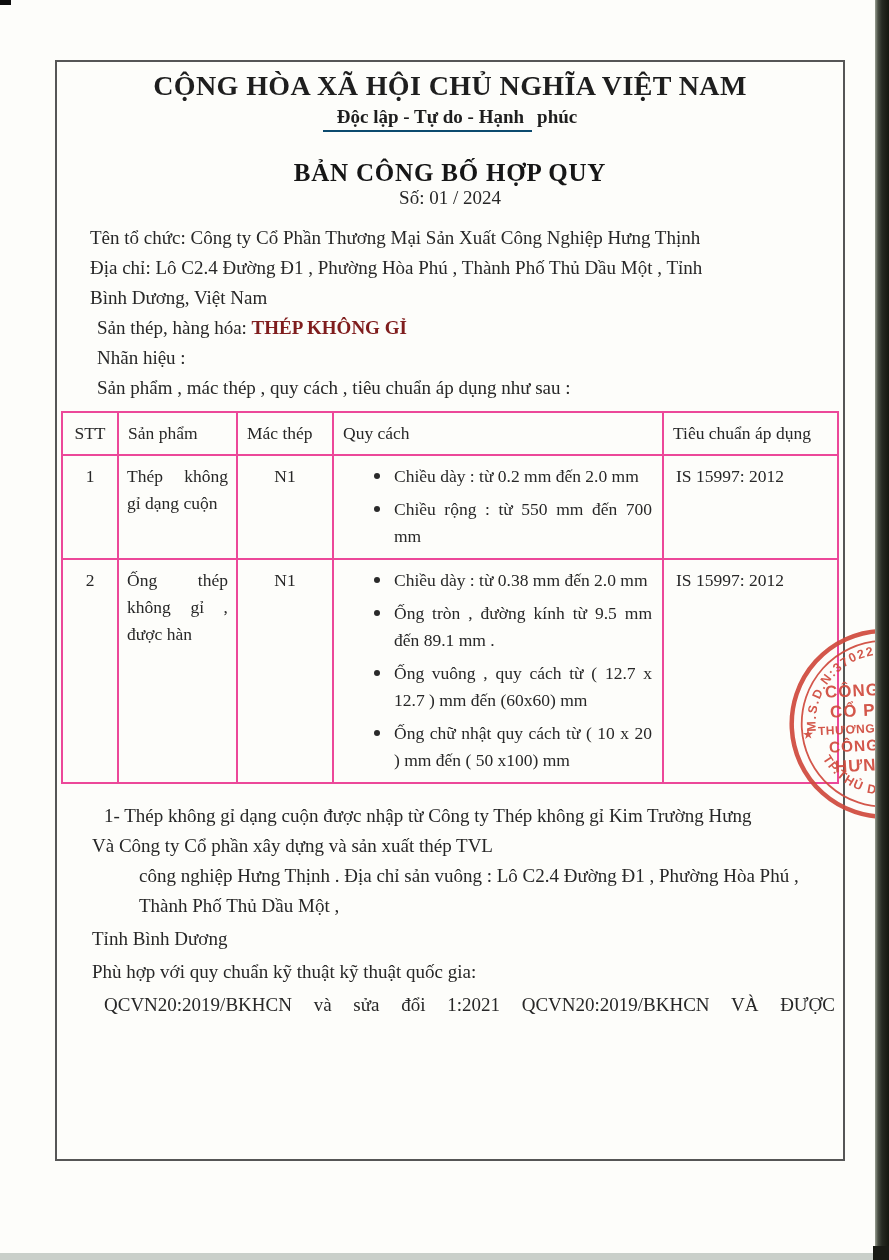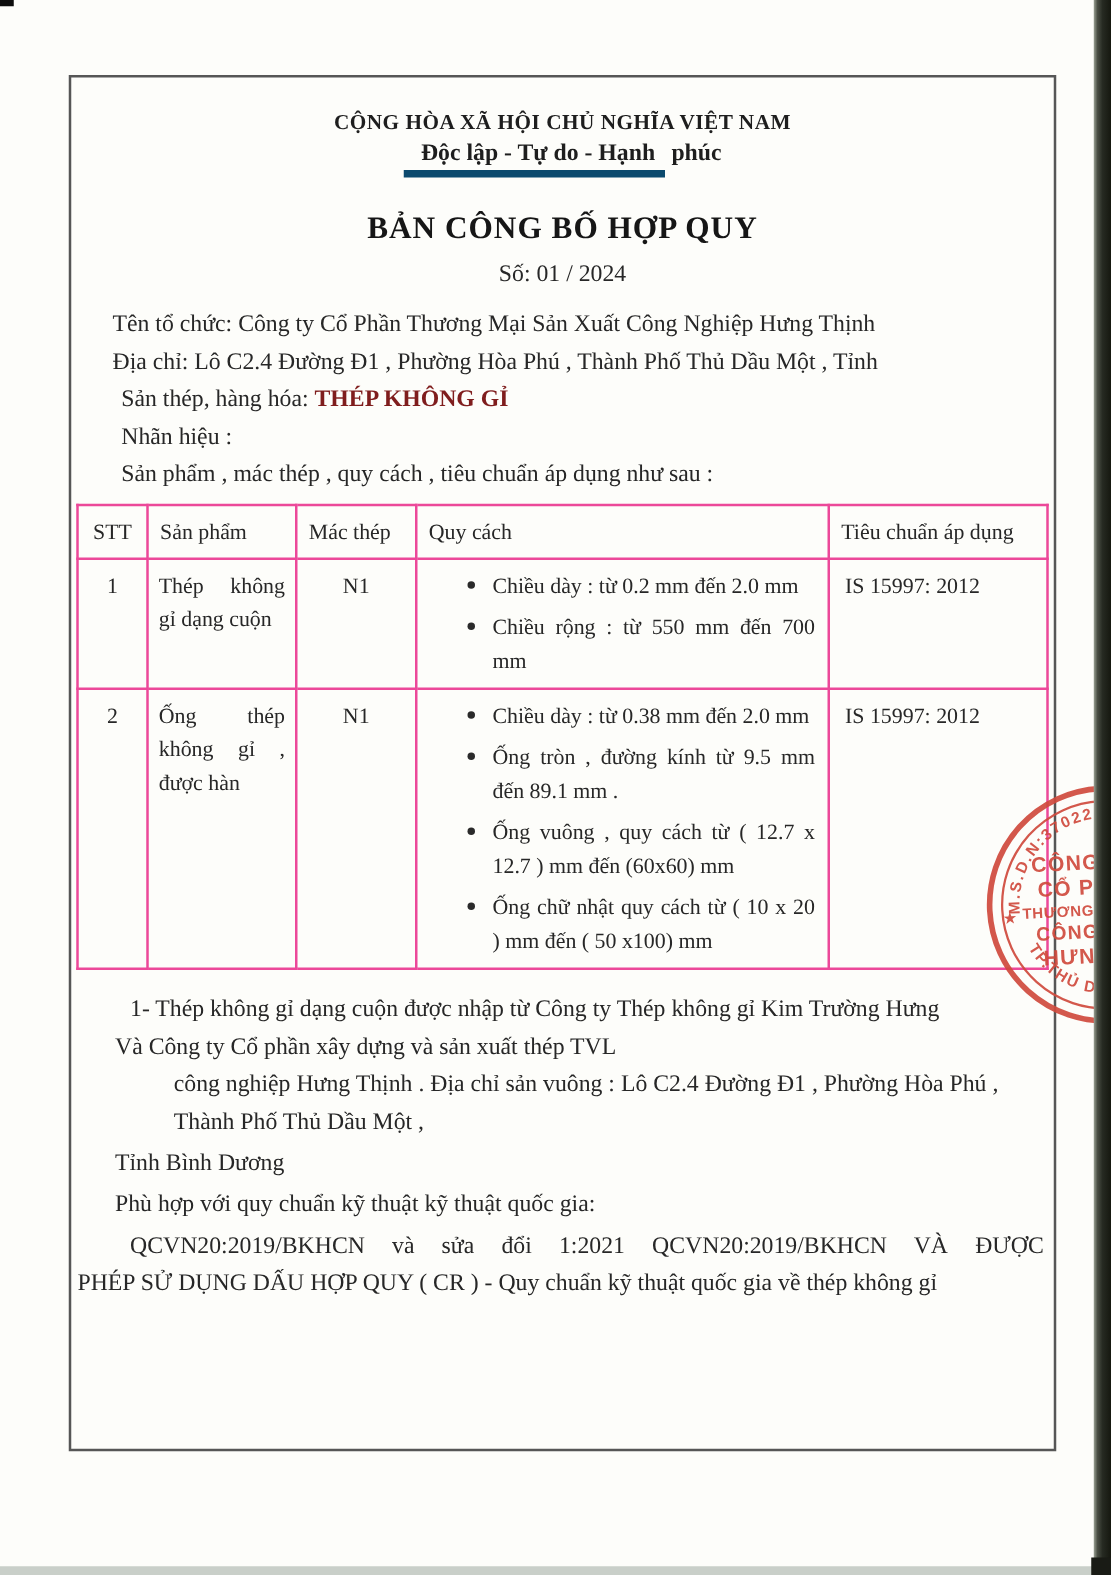--- a/index.html
+++ b/index.html
@@ -16,26 +16,26 @@
   .bar-right{position:absolute;left:875px;top:0;width:14px;height:1260px;
     background:linear-gradient(90deg,#9aa093 0px,#4a4f44 3px,#262a22 7px,#15170f 14px);z-index:30;}
   .strip-bottom{position:absolute;left:0;top:1253px;width:889px;height:7px;background:#c9cfc9;z-index:25;}
   .nick-br{position:absolute;left:873px;top:1246px;width:16px;height:14px;background:#191b15;z-index:35;}
   
   .frame{
     position:absolute;left:55px;top:60px;width:790px;height:1101px;
     box-sizing:border-box;border:2px solid #565656;
   }
   .center{text-align:center;}
-  .nat-title{margin-top:26px;font-size:17px;font-weight:bold;letter-spacing:.4px;color:#1e1e1e;}
+  .nat-title{margin-top:8px;font-size:28px;font-weight:bold;letter-spacing:.4px;color:#1e1e1e;}
   .motto{margin-top:4px;font-size:19px;font-weight:bold;color:#1e1e1e;}
-  .motto-underline{display:inline-block;border-bottom:6px solid #0c4a6e;padding:0 8px 2px 14px;}
+  .motto-underline{display:inline-block;border-bottom:2px solid #0c4a6e;padding:0 8px 2px 14px;}
   .motto-tail{margin-left:5px;}
   .doc-title{margin-top:27px;font-size:25px;font-weight:bold;letter-spacing:.8px;color:#161616;}
-  .doc-no{margin-top:12px;font-size:19px;}
+  .doc-no{margin-top:0;font-size:19px;}
   
   .info{margin:14px 30px 0 33px;font-size:19px;line-height:30px;}
   .info .indent{margin-left:7px;}
   .info b{color:#7f1d1d;}
   
   table.spec{border-collapse:collapse;margin:8px 0 0 4px;width:776px;font-size:17.5px;table-layout:fixed;}
   table.spec th,table.spec td{border:2px solid #ec4899;}
   table.spec th{font-weight:normal;text-align:left;padding:10px 9px;vertical-align:middle;}
   table.spec th.c{text-align:center;padding:10px 2px;}
   table.spec td{vertical-align:top;line-height:27px;}
@@ -74,20 +74,21 @@
       <span class="motto-underline">Độc lập - Tự do - Hạnh</span><span class="motto-tail">phúc</span>
     </div>
 
     <div class="center doc-title">BẢN CÔNG BỐ HỢP QUY</div>
 
     <div class="center doc-no">Số: 01 / 2024</div>
 
     <div class="info">
       <div>Tên tổ chức: Công ty Cổ Phần Thương Mại Sản Xuất Công Nghiệp Hưng Thịnh</div>
       <div>Địa chỉ: Lô C2.4 Đường Đ1 , Phường Hòa Phú , Thành Phố Thủ Dầu Một , Tỉnh</div>
+      <div>Bình Dương, Việt Nam</div>
       <div class="indent"><span>Sản thép, hàng hóa: </span><b>THÉP KHÔNG GỈ</b></div>
       <div class="indent">Nhãn hiệu :</div>
       <div class="indent">Sản phẩm , mác thép , quy cách , tiêu chuẩn áp dụng như sau :</div>
     </div>
 
     <table class="spec">
       <colgroup>
         <col style="width:56px">
           <col style="width:119px">
           <col style="width:96px">
@@ -134,21 +135,20 @@
     </table>
 
     <div class="notes">
       <div class="ind1">1- Thép không gỉ dạng cuộn được nhập từ Công ty Thép không gỉ Kim Trường Hưng</div>
       <div class="ind0">Và Công ty Cổ phần xây dựng và sản xuất thép TVL</div>
       <div class="ind2">công nghiệp Hưng Thịnh . Địa chỉ sản vuông : Lô C2.4 Đường Đ1 , Phường Hòa Phú ,</div>
       <div class="ind2">Thành Phố Thủ Dầu Một ,</div>
       <div class="ind0 gap">Tỉnh Bình Dương</div>
       <div class="ind0 gap">Phù hợp với quy chuẩn kỹ thuật kỹ thuật quốc gia:</div>
       <div class="ind1 gap just-full">QCVN20:2019/BKHCN và sửa đổi 1:2021 QCVN20:2019/BKHCN VÀ ĐƯỢC</div>
-      <div class="outdent">PHÉP SỬ DỤNG DẤU HỢP QUY ( CR ) - Quy chuẩn kỹ thuật quốc gia về thép không gỉ</div>
     </div>
 
   </div>
 
   <svg class="stamp" viewBox="0 0 131 238" xmlns="http://www.w3.org/2000/svg">
     <g fill="none" stroke="#d04a3d">
       <circle cx="127" cy="115" r="93" stroke-width="4.5"></circle>
       <circle cx="127" cy="115" r="83" stroke-width="1.8"></circle>
     </g>
     <defs>

